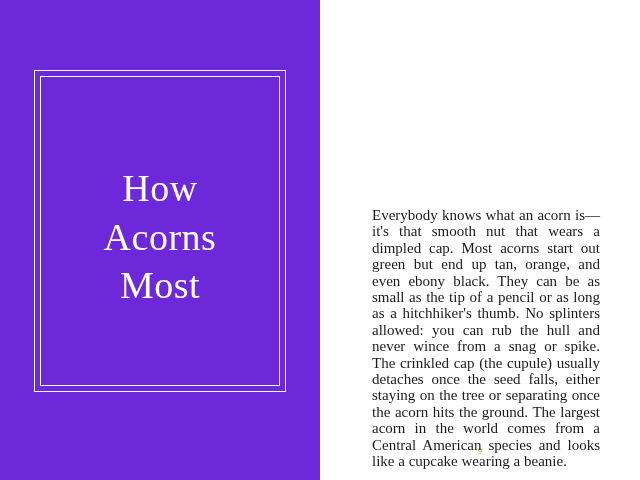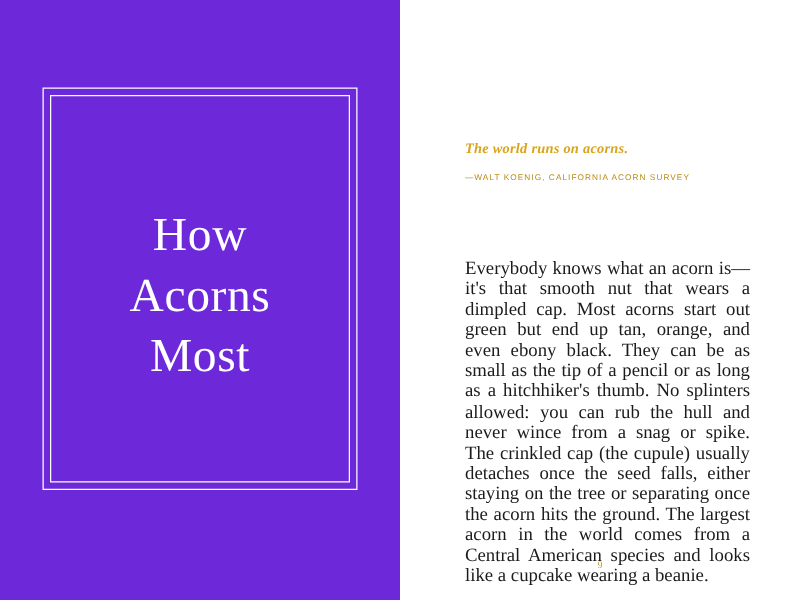--- a/index.html
+++ b/index.html
@@ -134,20 +134,16 @@
       <span class="tline">How</span>
       <span class="tline">Acorns</span>
       <span class="tline">Most</span>
     </div>
   </div>
 
   <div class="right-page">
     <div class="folio">9</div>
   </div>
 
-  <div class="epigraph">
-    <p class="epigraph-quote">The world runs on acorns.</p>
-    <p class="epigraph-source">—WALT KOENIG, CALIFORNIA ACORN SURVEY</p>
-  </div>
 
   <p class="body-copy">Everybody knows what an acorn is—it's that smooth nut that wears a dimpled cap. Most acorns start out green but end up tan, orange, and even ebony black. They can be as small as the tip of a pencil or as long as a hitchhiker's thumb. No splinters allowed: you can rub the hull and never wince from a snag or spike. The crinkled cap (the cupule) usually detaches once the seed falls, either staying on the tree or separating once the acorn hits the ground. The largest acorn in the world comes from a Central American species and looks like a cupcake wearing a beanie.</p>
 
 </div>
 
 </body></html>

